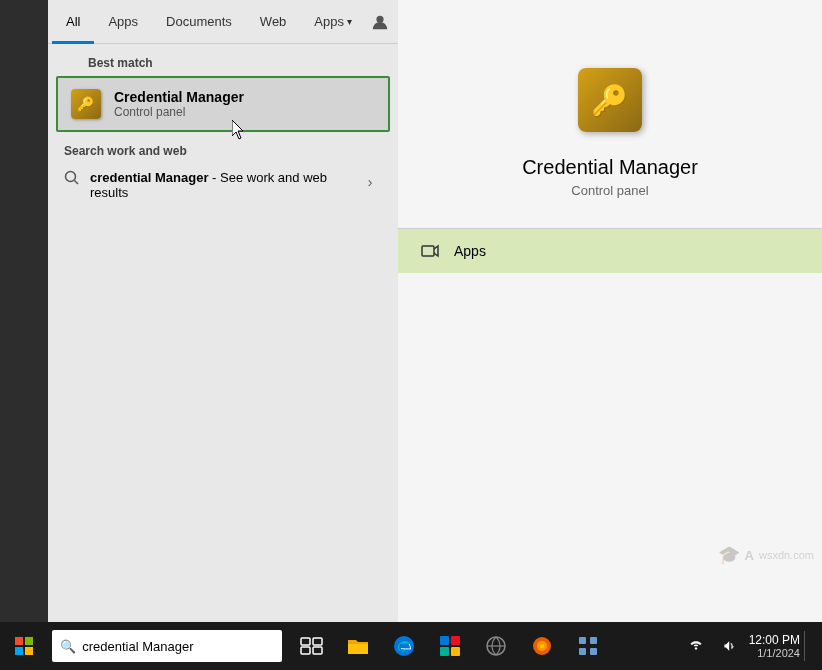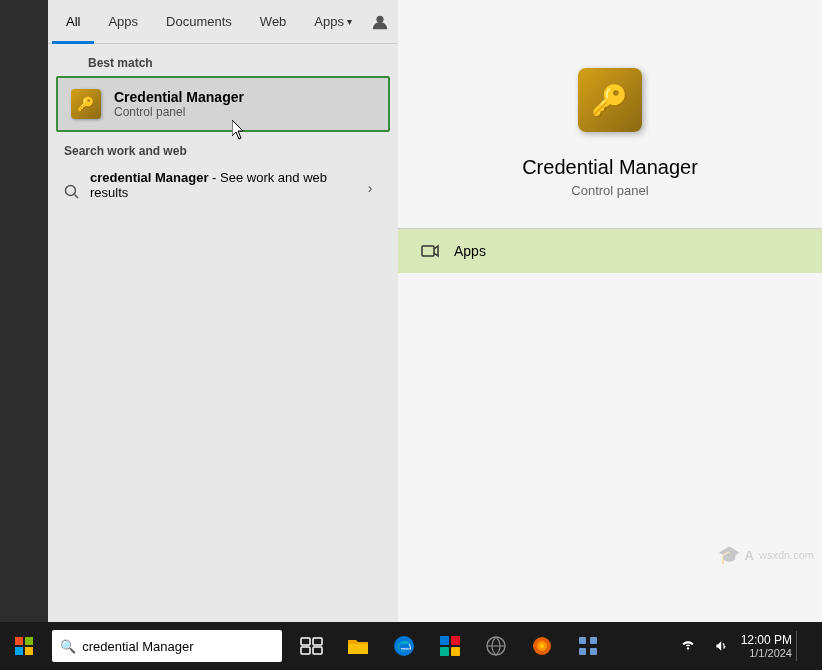--- a/index.html
+++ b/index.html
@@ -73,21 +73,21 @@
       cursor: pointer;
     }
     .taskbar-icon svg, .taskbar-icon .icon-shape {
       width: 24px;
       height: 24px;
     }
     .taskbar-right {
       margin-left: auto;
       display: flex;
       align-items: center;
-      padding-right: 20px;
+      padding-right: 12px;
       gap: 4px;
       font-size: 11px;
       color: #fff;
     }
     .taskbar-sys-icon {
       width: 30px;
       height: 48px;
       display: flex;
       align-items: center;
       justify-content: center;
@@ -220,21 +220,21 @@
 
     
     .web-section-label {
       font-size: 12px;
       font-weight: 600;
       color: #444;
       padding: 12px 16px 4px;
     }
     .web-search-item {
       display: flex;
-      align-items: flex-end;
+      align-items: flex-start;
       padding: 8px 16px;
       cursor: pointer;
     }
     .web-search-icon {
       width: 16px;
       height: 16px;
       margin-right: 10px;
       color: #555;
       flex-shrink: 0;
     }

